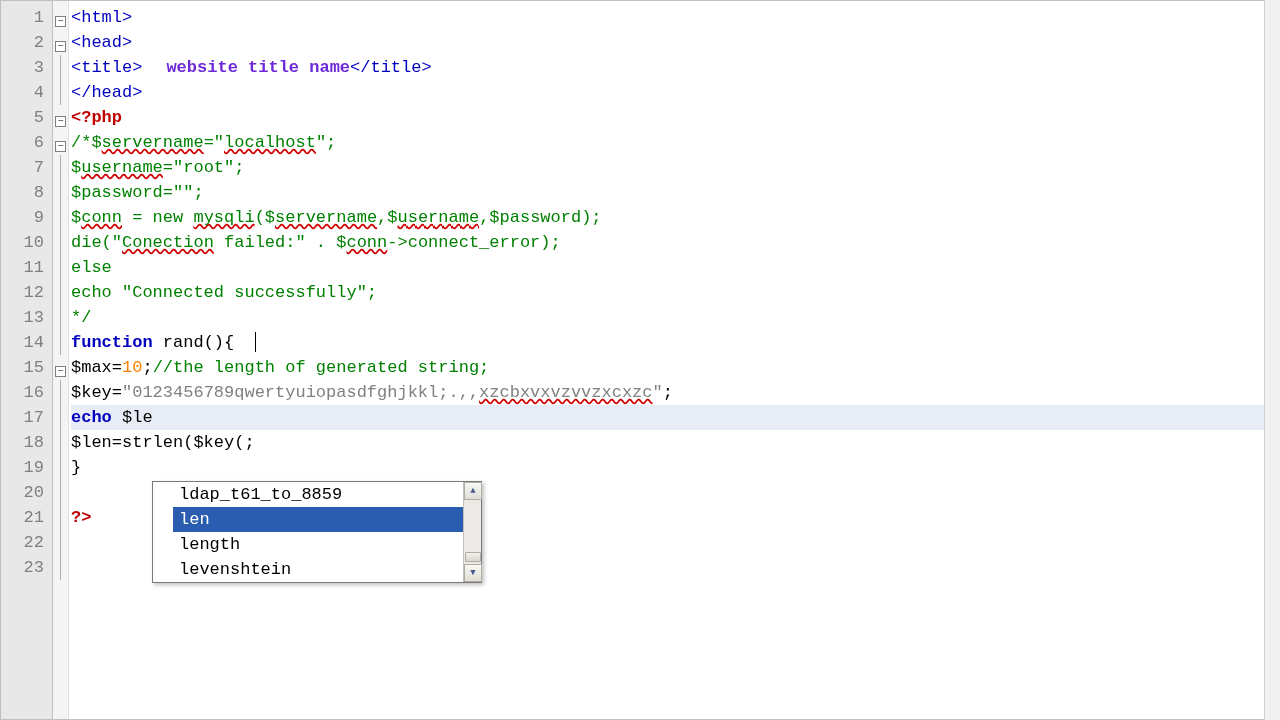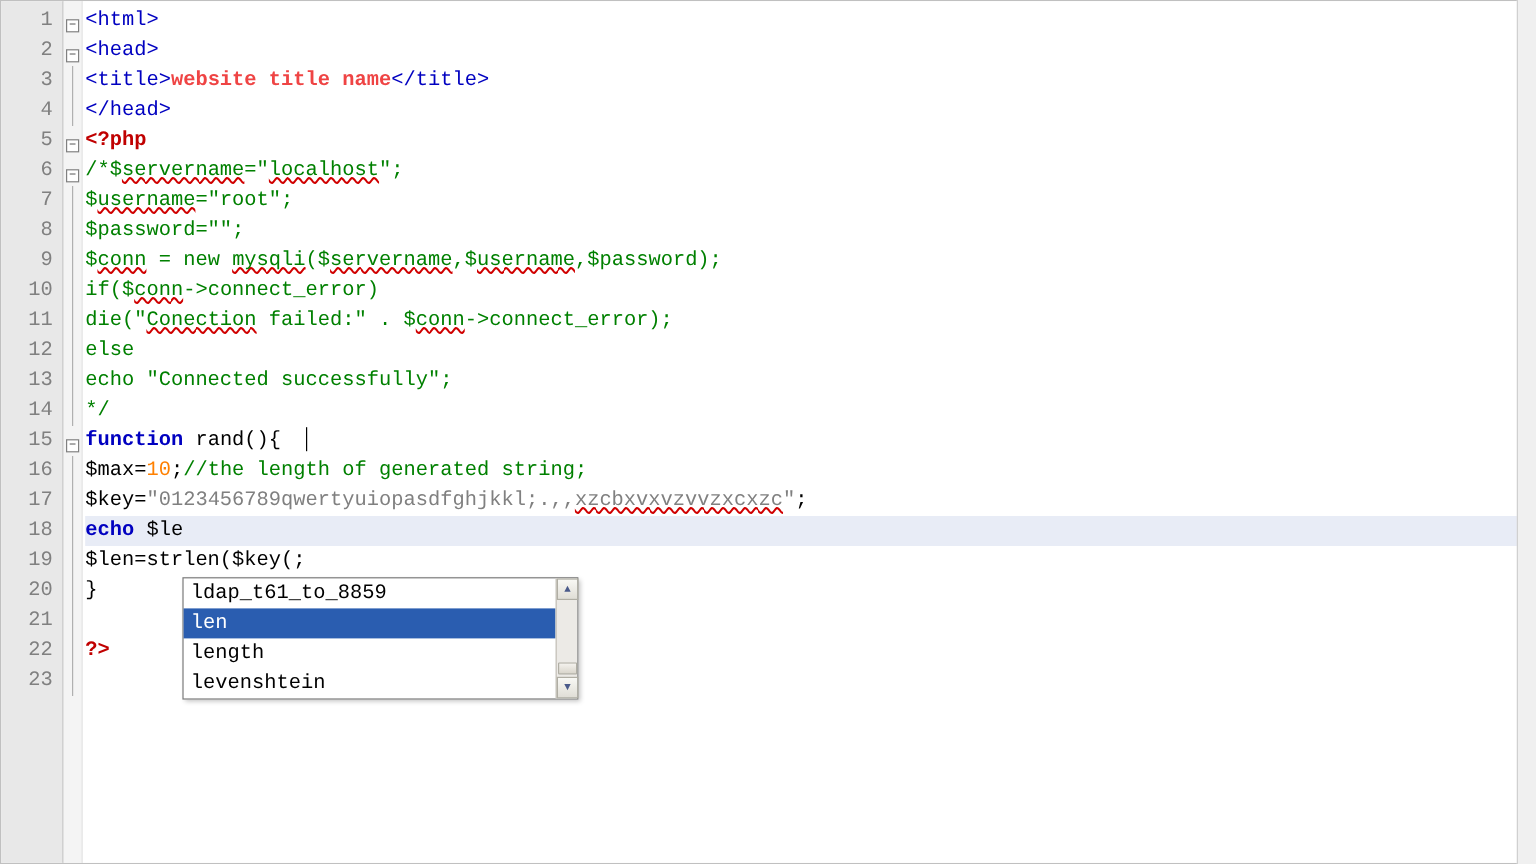--- a/index.html
+++ b/index.html
@@ -73,21 +73,21 @@
   .code-line {
     height: 25px;
     line-height: 25px;
     white-space: pre;
     position: relative;
   }
   .hl-line { background: #e8ecf6; }
   .kw { color: #0000c0; font-weight: bold; }
   .opentag { color: #0000c0; text-align: right; }
   .tag { color: #0000c0; }
-  .bold { font-weight: bold; color: #ef4444; }
+  .bold { font-weight: bold; color: #6d28d9; margin-left: 24px; }
   .cmt { color: #008000; }
   .cmtline { color: #008000; }
   .str { color: #808080; }
   .num { color: #ff8000; }
   .squig { text-decoration: underline wavy #d00000; text-decoration-skip-ink: none; }
   .cursor {
     display: inline-block;
     width: 1px;
     height: 20px;
     background: #000;
@@ -108,20 +108,21 @@
     position: absolute;
     left: 152px;
     top: 481px;
     width: 330px;
     background: #ffffff;
     border: 1px solid #7a7a7a;
     box-shadow: 2px 2px 4px rgba(0,0,0,0.25);
     font-family: "Courier New", monospace;
     font-size: 17px;
     z-index: 100;
+    padding-left: 20px;
   }
   .ac-list {
     display: flex;
   }
   .ac-items { flex: 1; }
   .ac-item {
     height: 25px;
     line-height: 25px;
     padding: 0 6px;
     color: #000000;
@@ -258,21 +259,20 @@
   <div class="code">
     <div class="code-line"><span class="tag">&lt;html&gt;</span></div>
     <div class="code-line"><span class="tag">&lt;head&gt;</span></div>
     <div class="code-line"><span class="tag">&lt;title&gt;</span><span class="bold">website title name</span><span class="tag">&lt;/title&gt;</span></div>
     <div class="code-line"><span class="tag">&lt;/head&gt;</span></div>
     <div class="code-line"><span class="opentag" style="color:#c00000;font-weight:bold">&lt;?php</span></div>
     <div class="code-line"><span class="cmt"><span>/*$</span><span class="squig">servername</span><span>="</span><span class="squig">localhost</span><span>";</span></span></div>
     <div class="code-line"><span class="cmt"><span>$</span><span class="squig">username</span><span>="root";</span></span></div>
     <div class="code-line"><span class="cmt">$password="";</span></div>
     <div class="code-line"><span class="cmt"><span>$</span><span class="squig">conn</span><span> = new </span><span class="squig">mysqli</span><span>($</span><span class="squig">servername</span><span>,$</span><span class="squig">username</span><span>,$password);</span></span></div>
-    <div class="code-line"><span class="cmt"><span>if($</span><span class="squig">conn</span><span>-&gt;connect_error)</span></span></div>
     <div class="code-line"><span class="cmt"><span>die("</span><span class="squig">Conection</span><span> failed:" . $</span><span class="squig">conn</span><span>-&gt;connect_error);</span></span></div>
     <div class="code-line"><span class="cmt">else</span></div>
     <div class="code-line"><span class="cmt">echo "Connected successfully";</span></div>
     <div class="code-line"><span class="cmt">*/</span></div>
     <div class="code-line"><span class="kw">function</span><span> rand</span><span>(){</span>  <span class="cursor"></span></div>
     <div class="code-line"><span>$max=</span><span class="num">10</span><span>;</span><span class="cmtline">//the length of generated string;</span></div>
     <div class="code-line"><span>$key=</span><span class="str"><span>"0123456789qwertyuiopasdfghjkkl;.,,</span><span class="squig">xzcbxvxvzvvzxcxzc</span><span>"</span></span><span>;</span></div>
     <div class="code-line hl-line"><span class="kw">echo</span><span> $le</span></div>
     <div class="code-line"><span>$len=strlen($key(;</span></div>
     <div class="code-line"><span>}</span></div>

